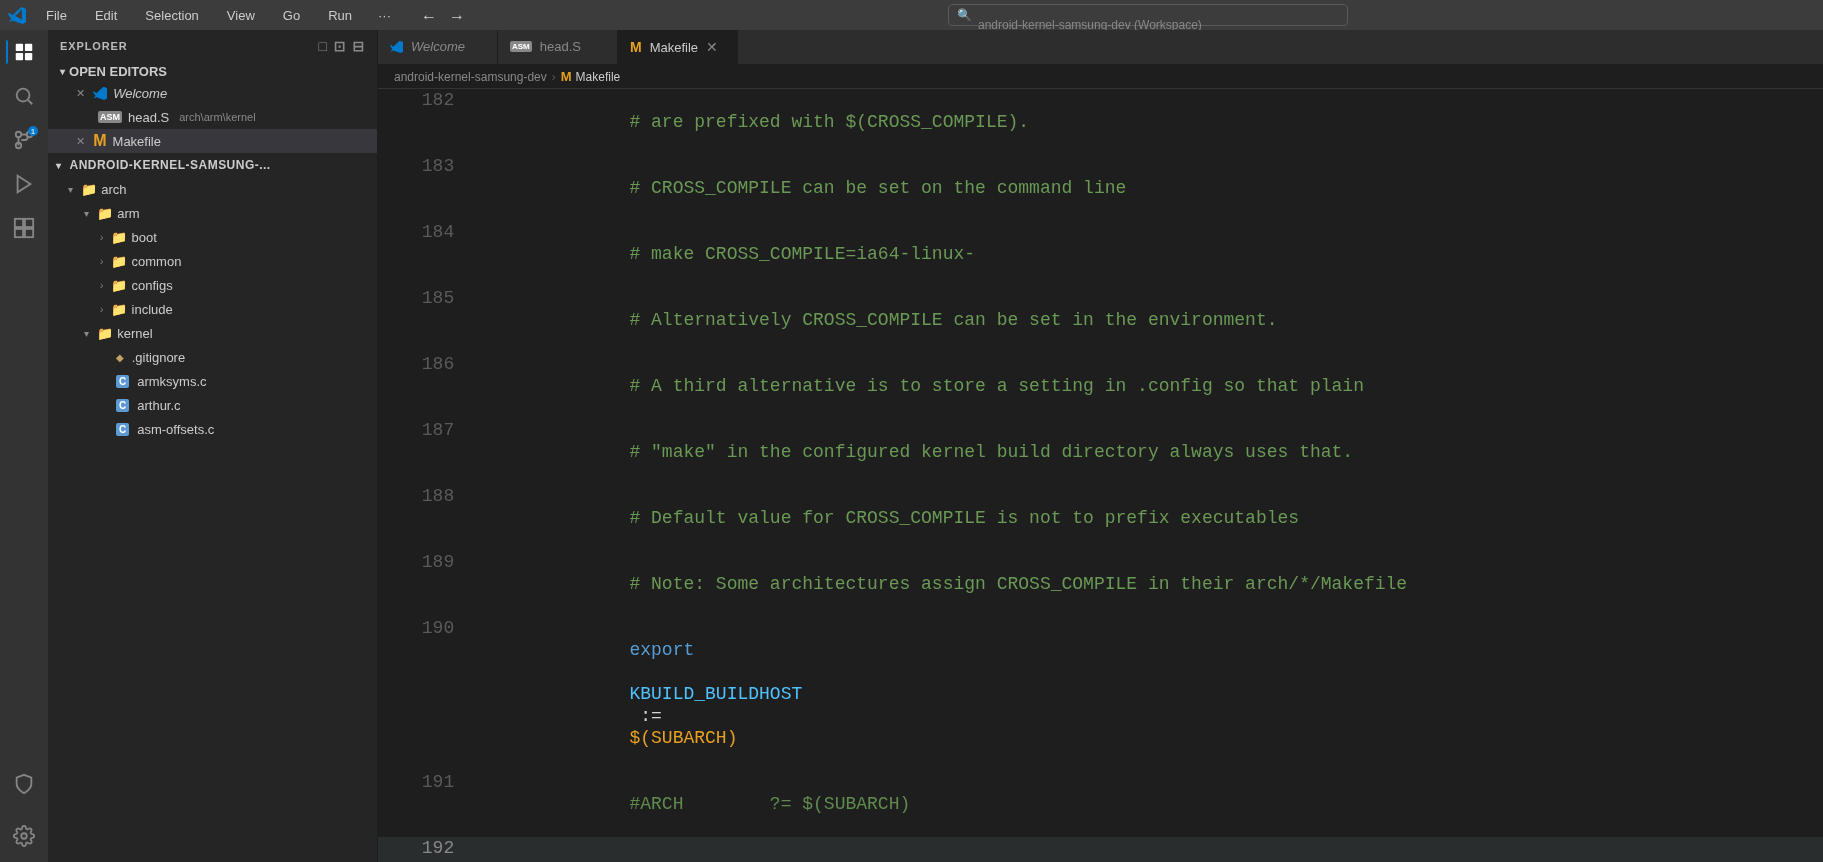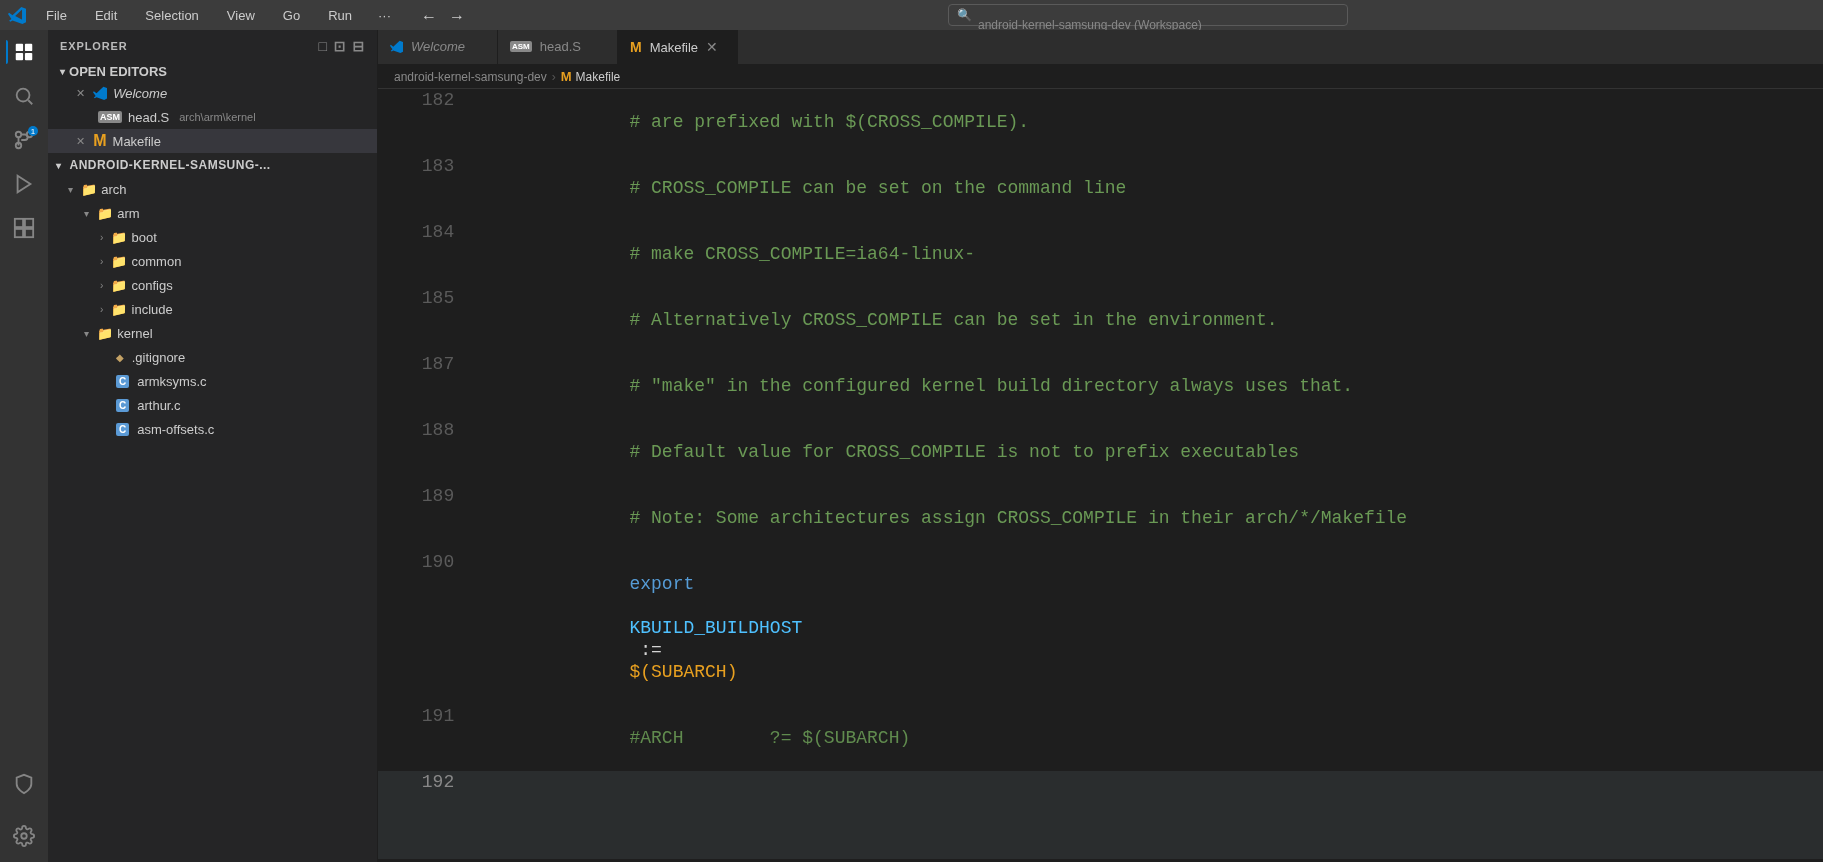--- a/index.html
+++ b/index.html
@@ -552,20 +552,26 @@
             </td>
           </tr>
 
           <tr>
             <td class="line-number">185</td>
             <td class="line-content">
               <span class="c-comment"># Alternatively CROSS_COMPILE can be set in the environment.</span>
             </td>
           </tr>
 
+          <tr>
+            <td class="line-number">186</td>
+            <td class="line-content">
+              <span class="c-comment"># A third alternative is to store a setting in .config so that plain</span>
+            </td>
+          </tr>
 
           <tr>
             <td class="line-number">187</td>
             <td class="line-content">
               <span class="c-comment"># "make" in the configured kernel build directory always uses that.</span>
             </td>
           </tr>
 
           <tr>
             <td class="line-number">188</td>

